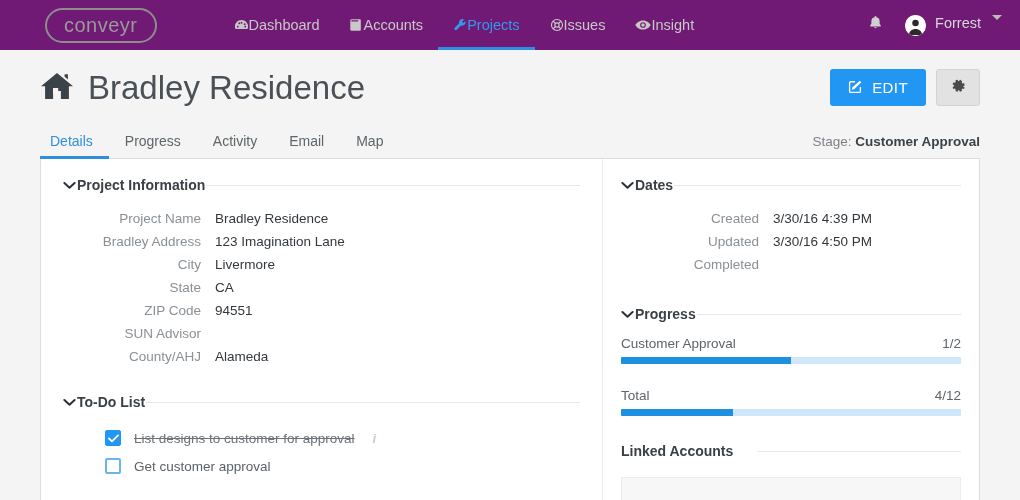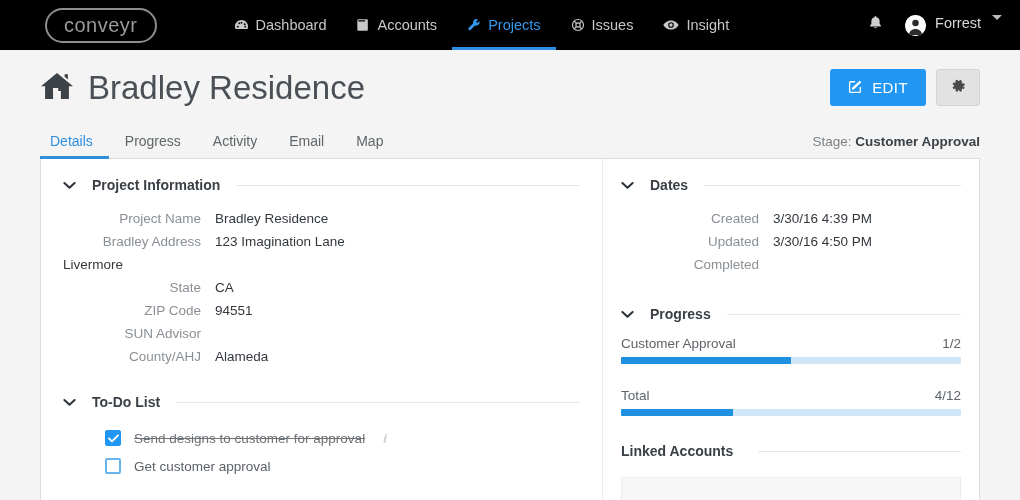--- a/index.html
+++ b/index.html
@@ -5,37 +5,37 @@
   * { box-sizing: border-box; margin: 0; padding: 0; }
   html, body {
     width: 1020px; height: 500px;
     font-family: "Liberation Sans", sans-serif;
     background: #f4f4f4;
     overflow: hidden;
   }
 
   
   .navbar {
-    height: 50px; background: #000000;
+    height: 50px; background: #701a75;
     display: flex; align-items: center;
     position: relative;
   }
   .brand {
     margin-left: 45px;
     border: 2px solid #8d8d8d;
     border-radius: 22px;
     padding: 5px 17px 6px 17px;
     color: #9a9a9a;
     font-size: 20px;
     letter-spacing: .5px;
     line-height: 1;
   }
   .nav-links { display: flex; align-items: center; margin-left: 62px; height: 50px; }
   .nav-item {
-    display: flex; align-items: center; gap: 7px;
+    display: flex; align-items: center; 
     color: #c8c8c8; font-size: 14.5px;
     padding: 0 15px; height: 50px;
     position: relative; cursor: pointer;
   }
   .nav-item.active { color: #3498ee; }
   .nav-item.active::after {
     content: ""; position: absolute; left: 0; right: 0; bottom: 0;
     height: 3px; background: #2e8fe0;
   }
   .nav-item svg { display: block; }
@@ -98,21 +98,21 @@
   .card {
     margin: 0 40px; background: #fff;
     border: 1px solid #dedede; border-top: 1px solid #dcdcdc;
     height: 345px;
     display: flex;
   }
   .col-left { width: 562px; padding: 18px 22px 0 22px; border-right: 1px solid #ececec; }
   .col-right { flex: 1; padding: 18px 18px 0 18px; }
 
   .section-head {
-    display: flex; align-items: center; gap: 16px;
+    display: flex; align-items: center; gap: 1px;
     font-size: 14px; font-weight: bold; color: #3a4046;
     margin-bottom: 14px;
   }
   .section-head .line { flex: 1; height: 1px; background: #e6e6e6; }
   .chev { color: #2b3137; }
 
   
   .field { display: flex; font-size: 13.5px; line-height: 23px; }
   .field .lbl { width: 152px; text-align: right; color: #8a9095; padding-right: 14px; }
   .field .val { color: #33383d; }
@@ -278,20 +278,21 @@
     <div>
       <div class="field">
         <div class="lbl">Project Name</div>
         <div class="val">Bradley Residence</div>
       </div>
       <div class="field">
         <div class="lbl">Bradley Address</div>
         <div class="val">123 Imagination Lane</div>
       </div>
       <div class="field">
+        <div class="lbl">City</div>
         <div class="val">Livermore</div>
       </div>
       <div class="field">
         <div class="lbl">State</div>
         <div class="val">CA</div>
       </div>
       <div class="field">
         <div class="lbl">ZIP Code</div>
         <div class="val">94551</div>
       </div>
@@ -315,21 +316,21 @@
         <span>To-Do List</span>
         <span class="line"></span>
       </div>
 
       <div class="todo-item done">
         <span class="cb checked">
           <svg width="11" height="9" viewBox="0 0 12 10" fill="none" stroke="#ffffff" stroke-width="2" stroke-linecap="round" stroke-linejoin="round">
               <path d="M1 5l3.3 3.3L11 1.6"></path>
             </svg>
         </span>
-        <span class="todo-label">Send designs to customer for approval</span>
+        <span class="todo-label">List designs to customer for approval</span>
         <span class="info-i">i</span>
       </div>
 
       <div class="todo-item">
         <span class="cb unchecked"></span>
         <span class="todo-label">Get customer approval</span>
       </div>
     </div>
   </div>
 

